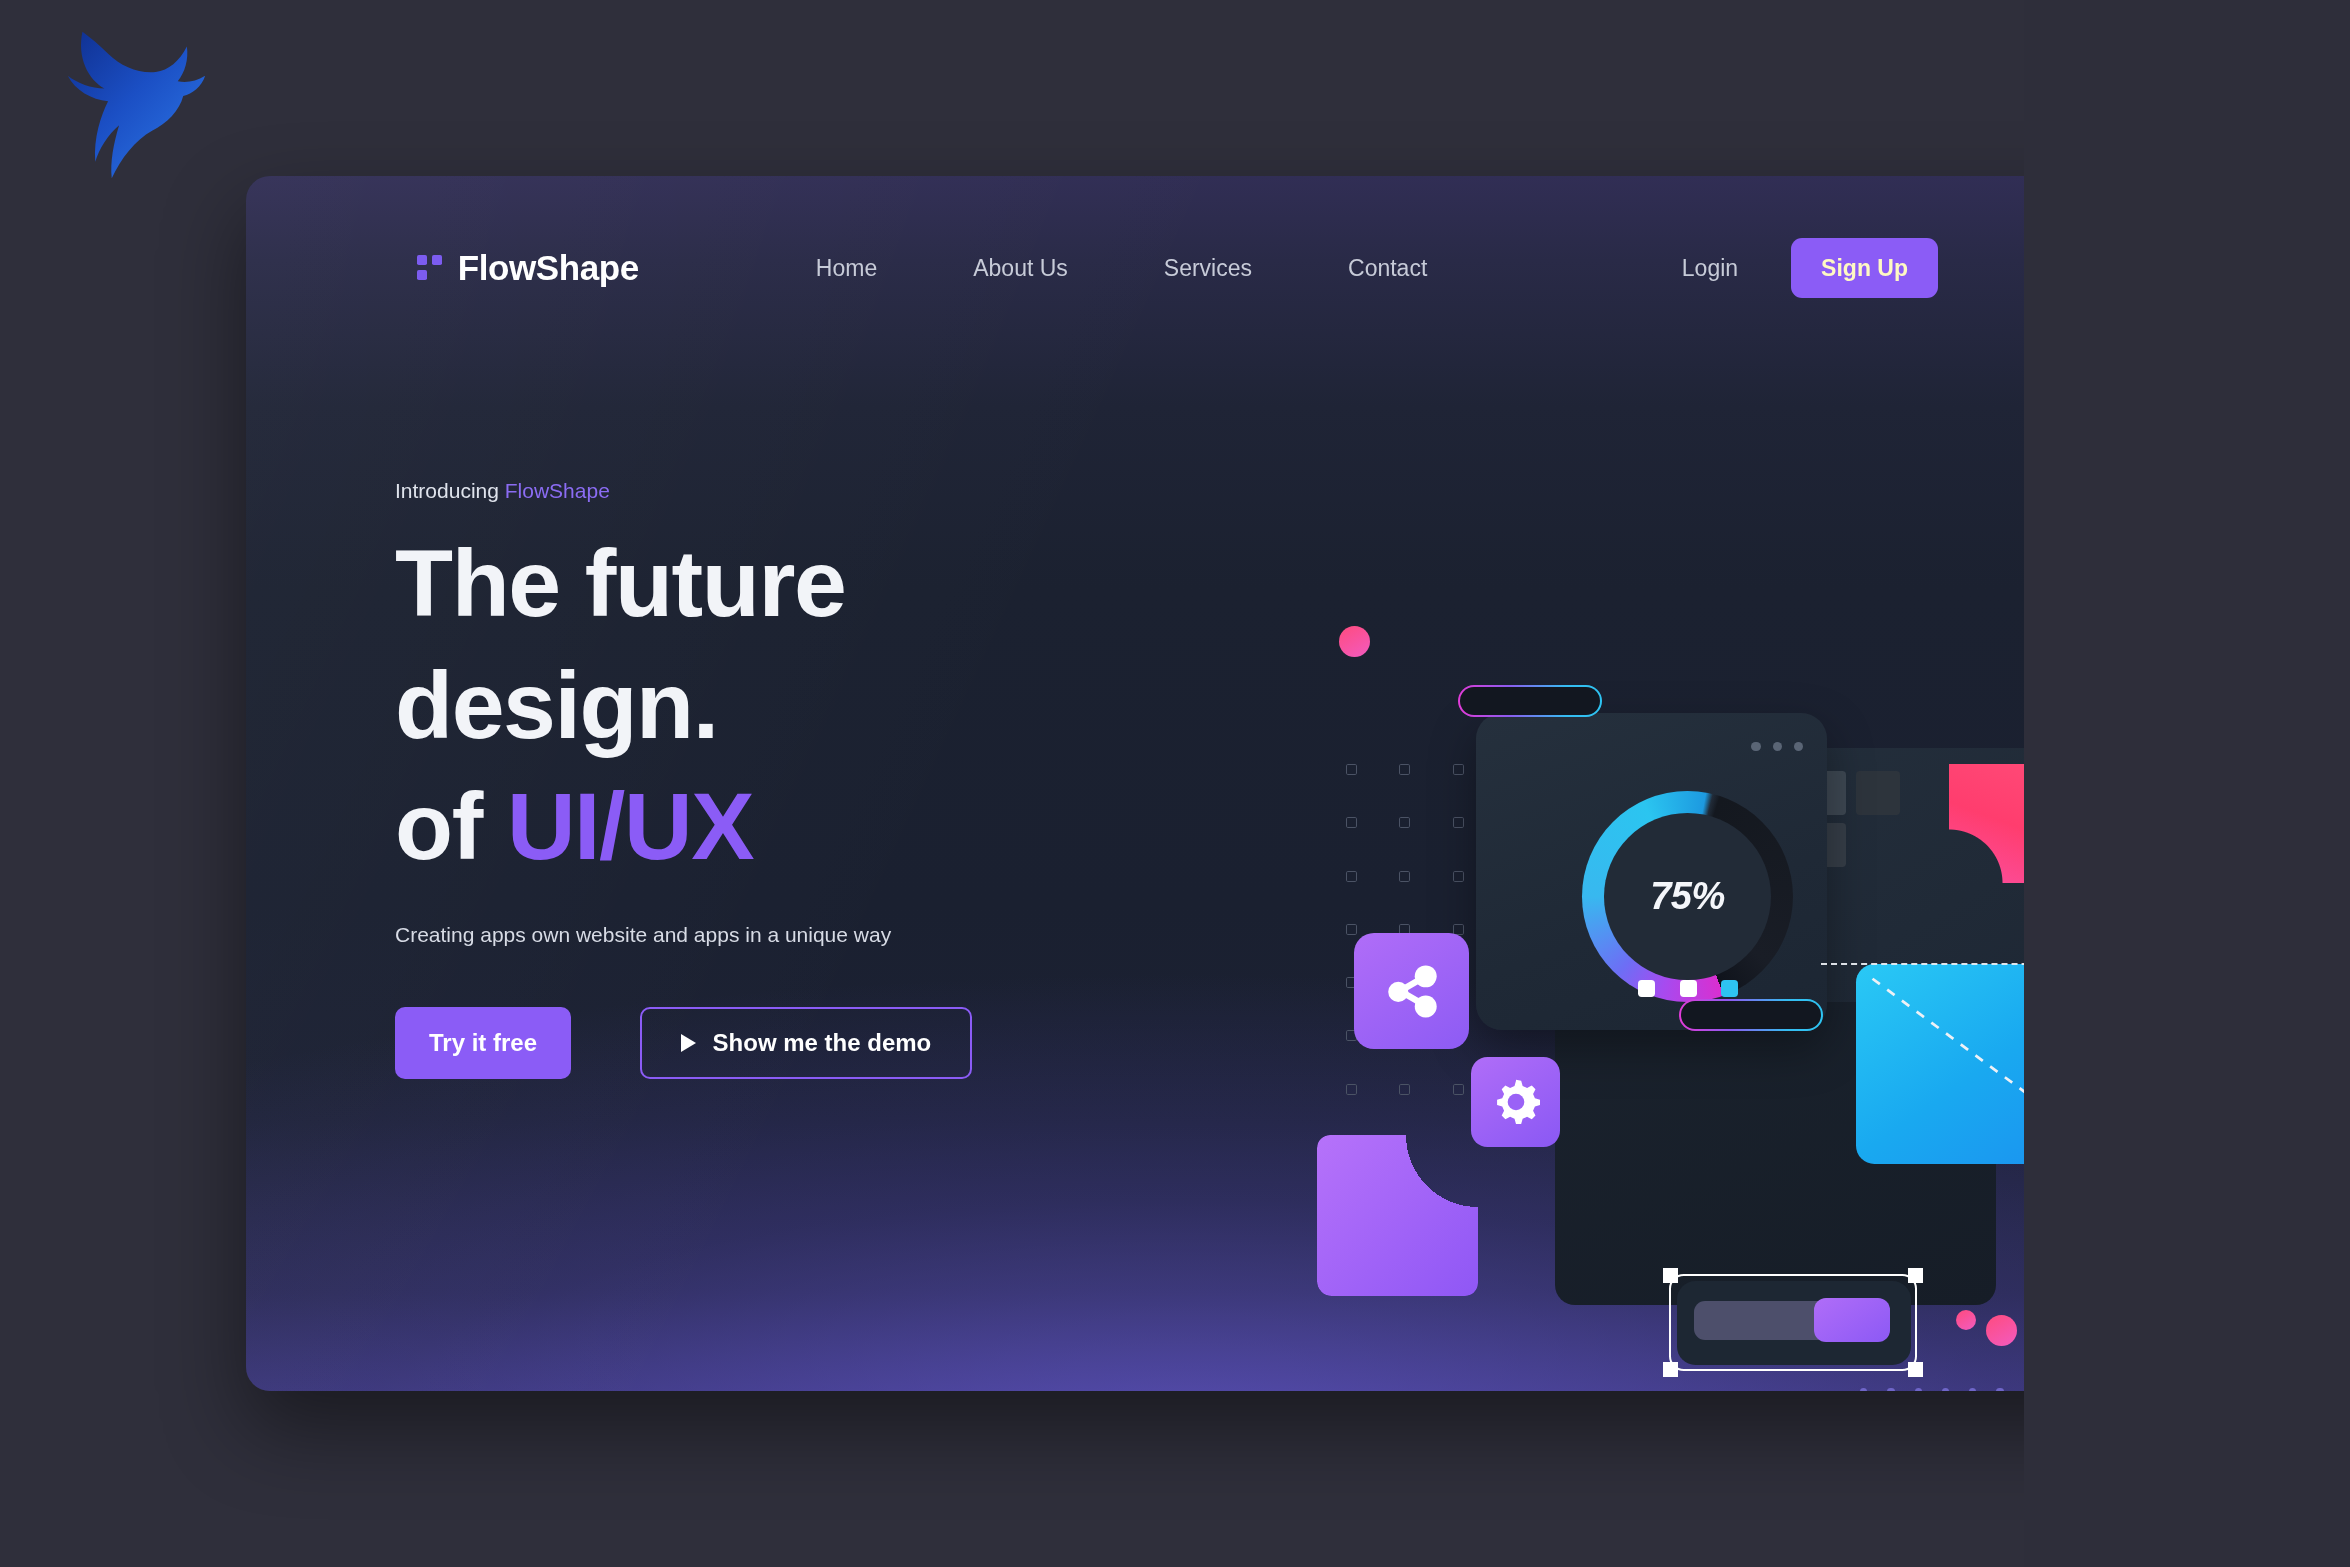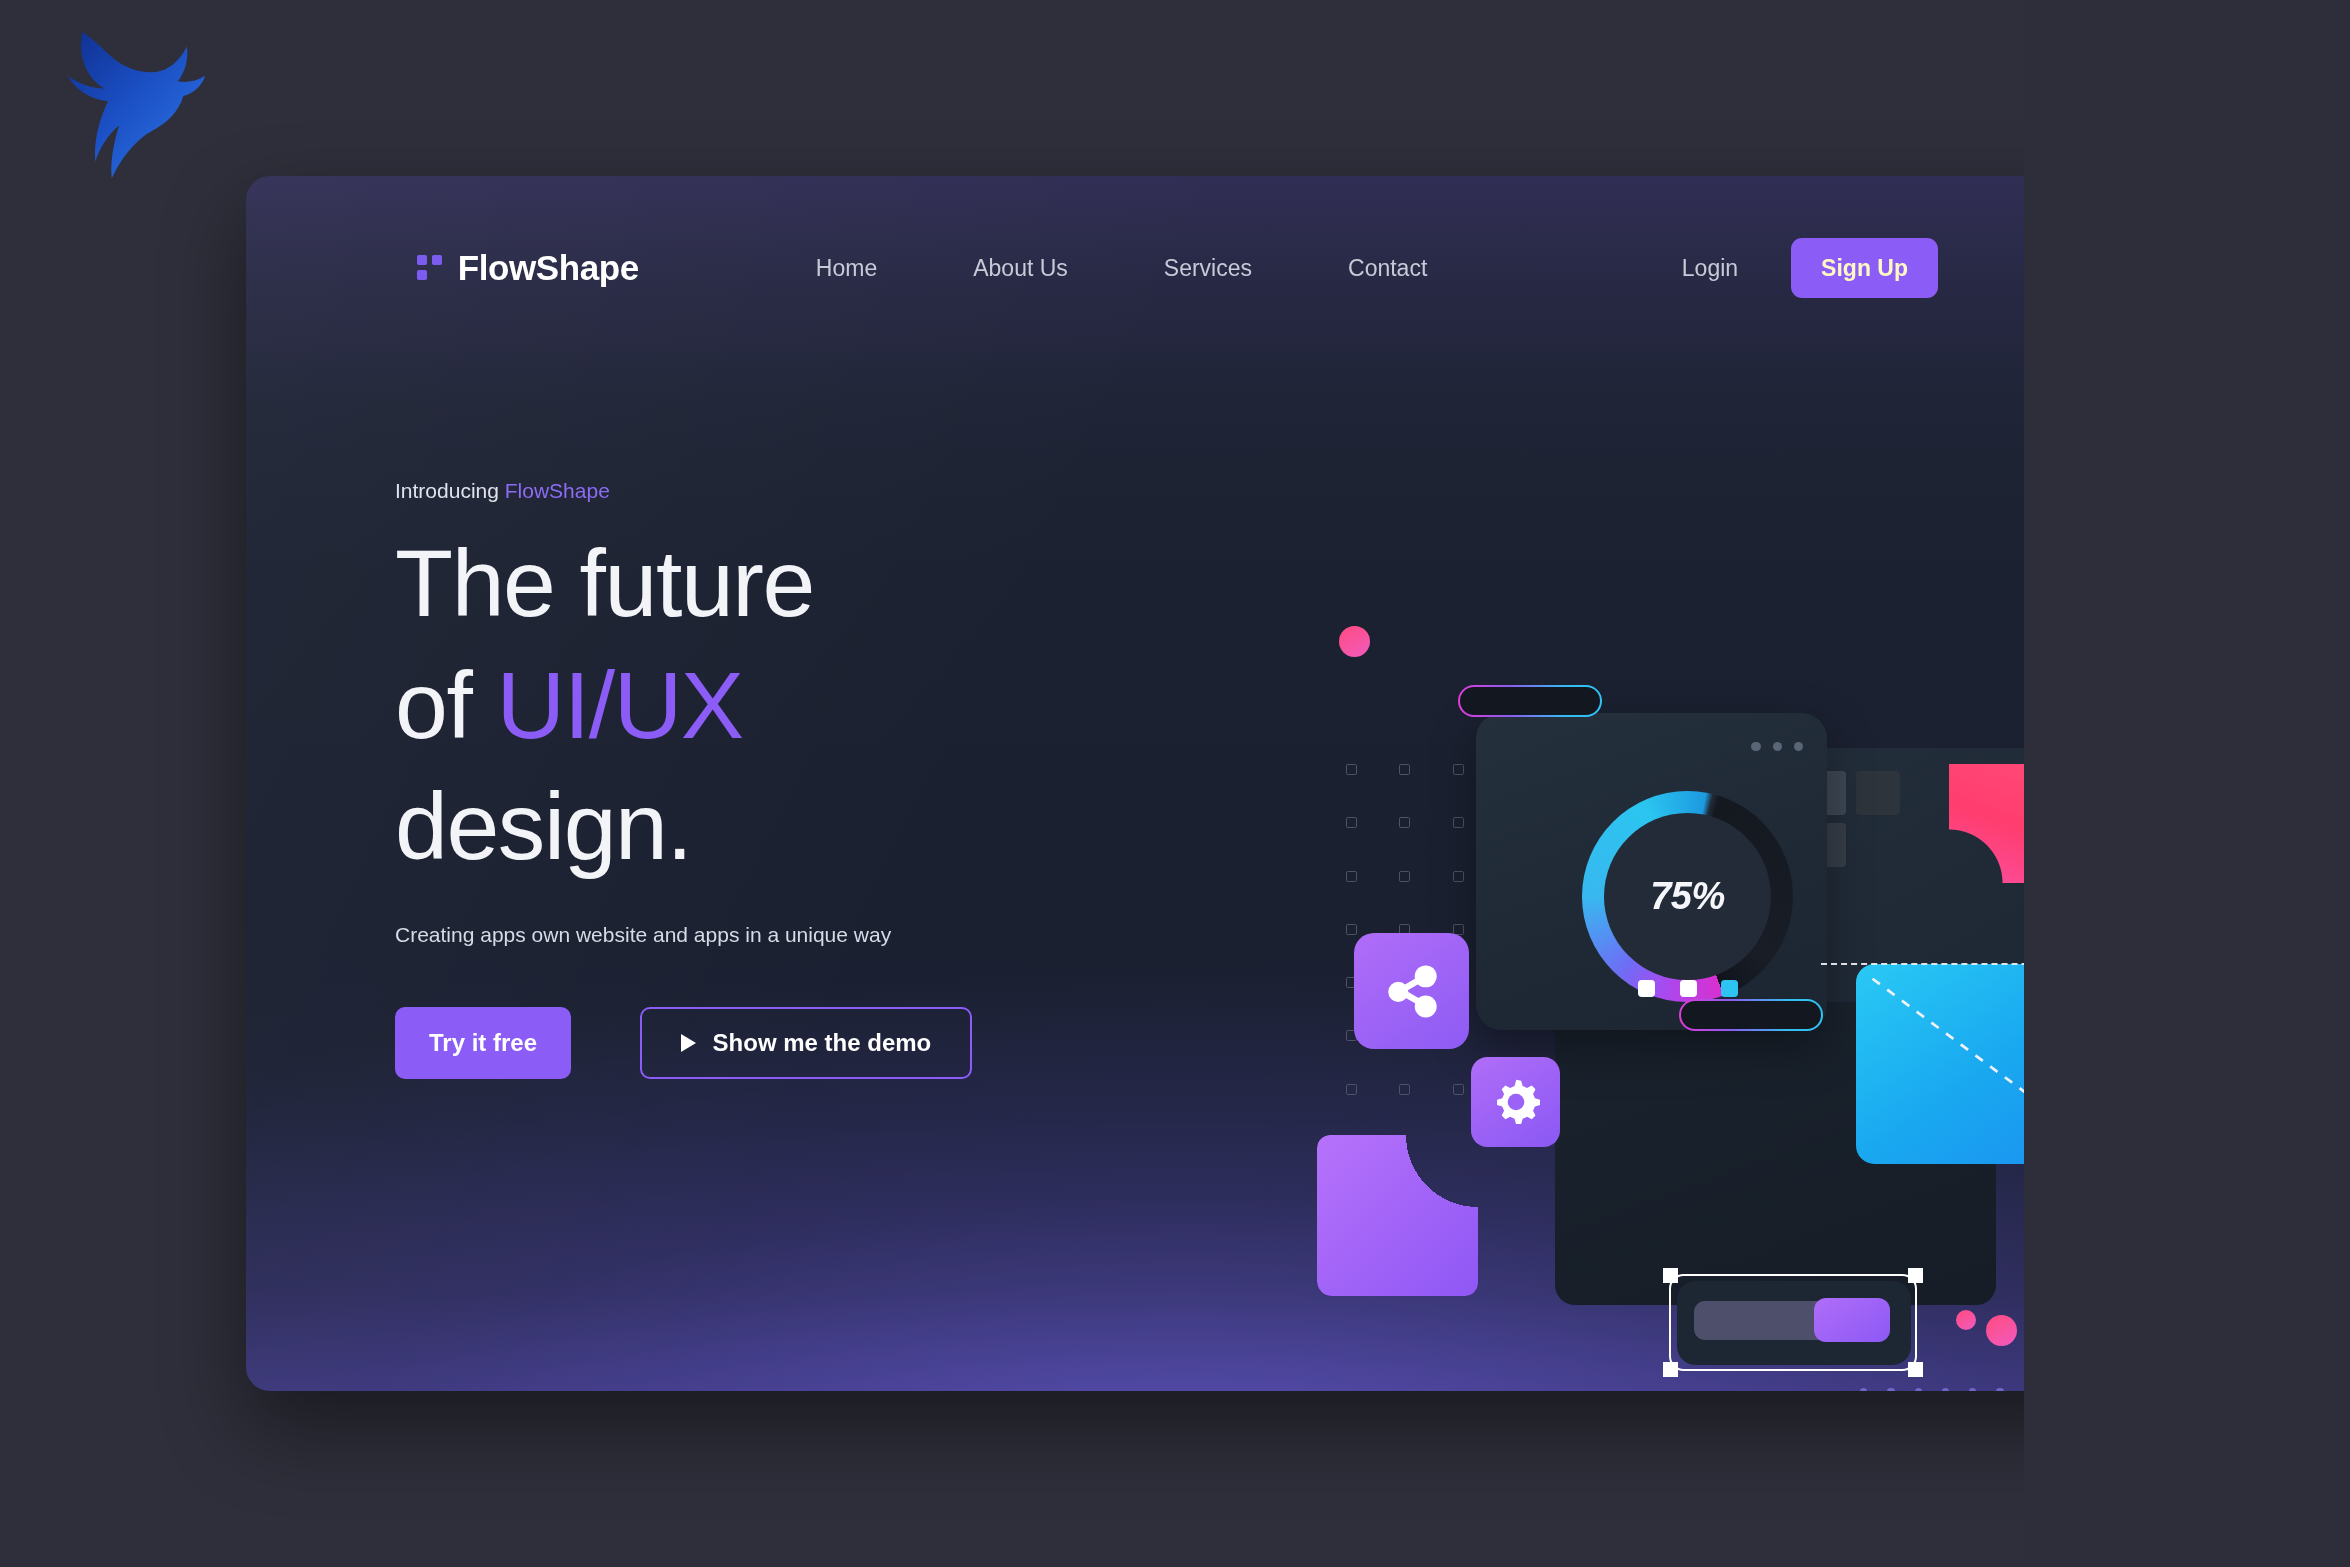--- a/index.html
+++ b/index.html
@@ -148,21 +148,21 @@
     font-size: 21px;
     color: #dfe3ec;
     margin-bottom: 20px;
     white-space: nowrap;
   }
   .eyebrow .accent { color: #8b6cf3; }
 
   .headline {
     font-size: 95px;
     line-height: 1.28;
-    font-weight: 400;
+    font-weight: 700;
     color: #f2f4f8;
     letter-spacing: -1.4px;
     margin: 0;
   }
   .headline .hl-purple { color: #8b5cf6; }
 
   .subcopy {
     font-size: 21px;
     color: #d7dbe5;
     margin-top: 35px;
@@ -509,25 +509,25 @@
     </nav>
 
     <div class="hero-copy">
       <div class="eyebrow">
         <span>Introducing</span>
         <span class="accent">FlowShape</span>
       </div>
 
       <h1 class="headline">
         <div>The future</div>
+        <div>design.</div>
         <div>
           <span>of</span>
           <span class="hl-purple">UI/UX</span>
         </div>
-        <div>design.</div>
       </h1>
 
       <div class="subcopy">Creating apps own website and apps in a unique way</div>
 
       <div class="cta-row">
         <button class="btn-primary">Try it free</button>
         <button class="btn-ghost">
           <span class="play-tri"></span>
           <span>Show me the demo</span>
         </button>

